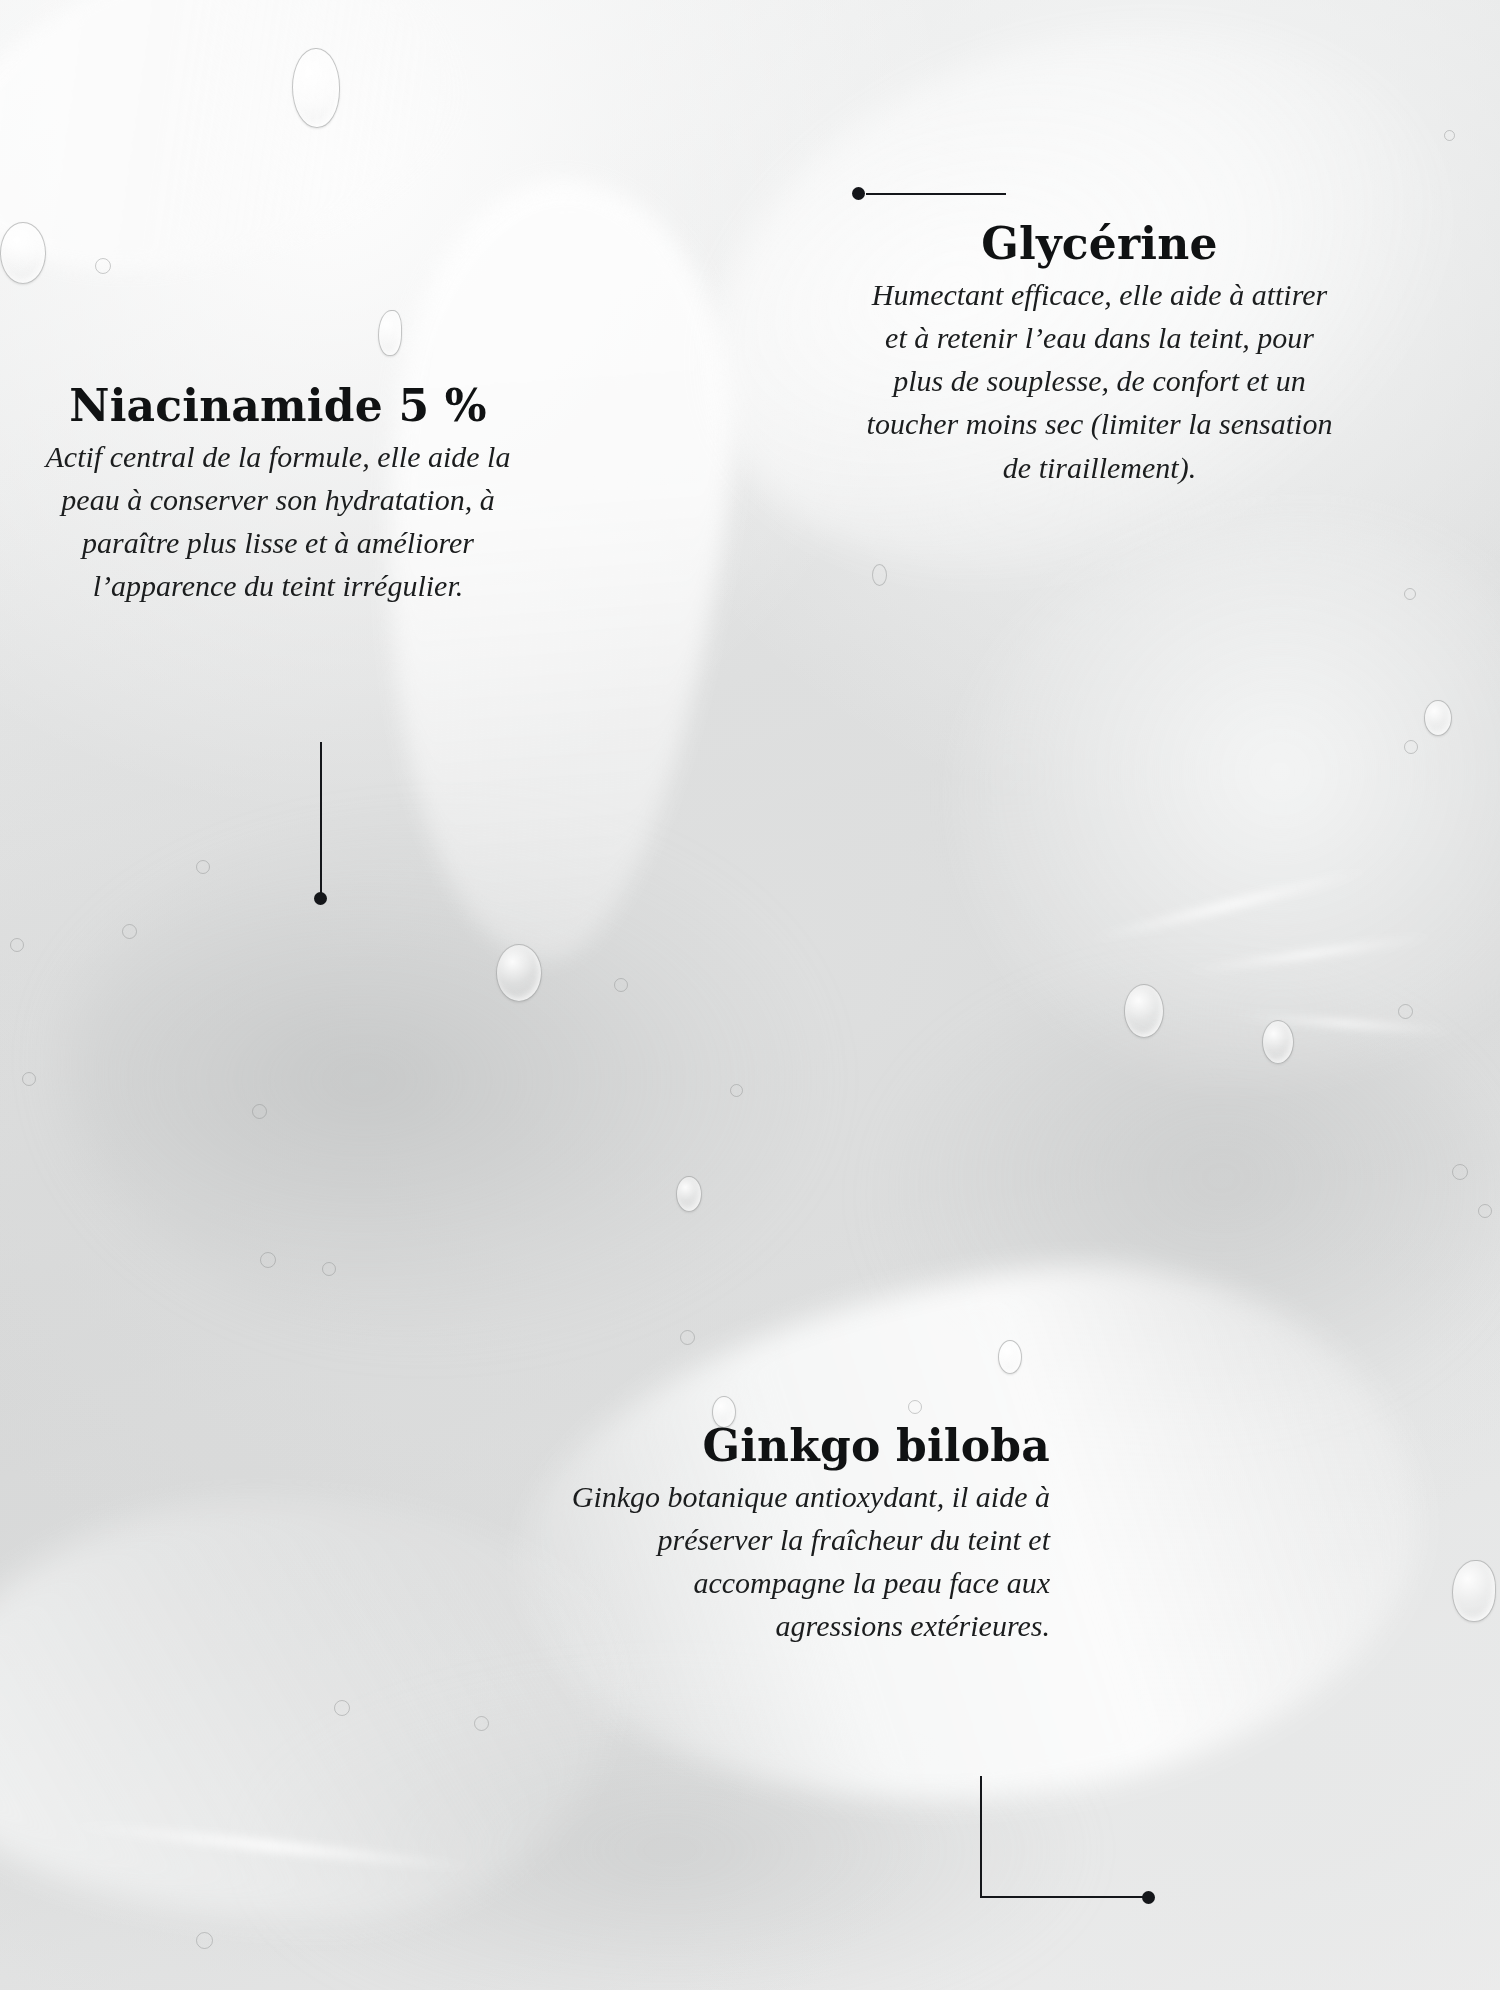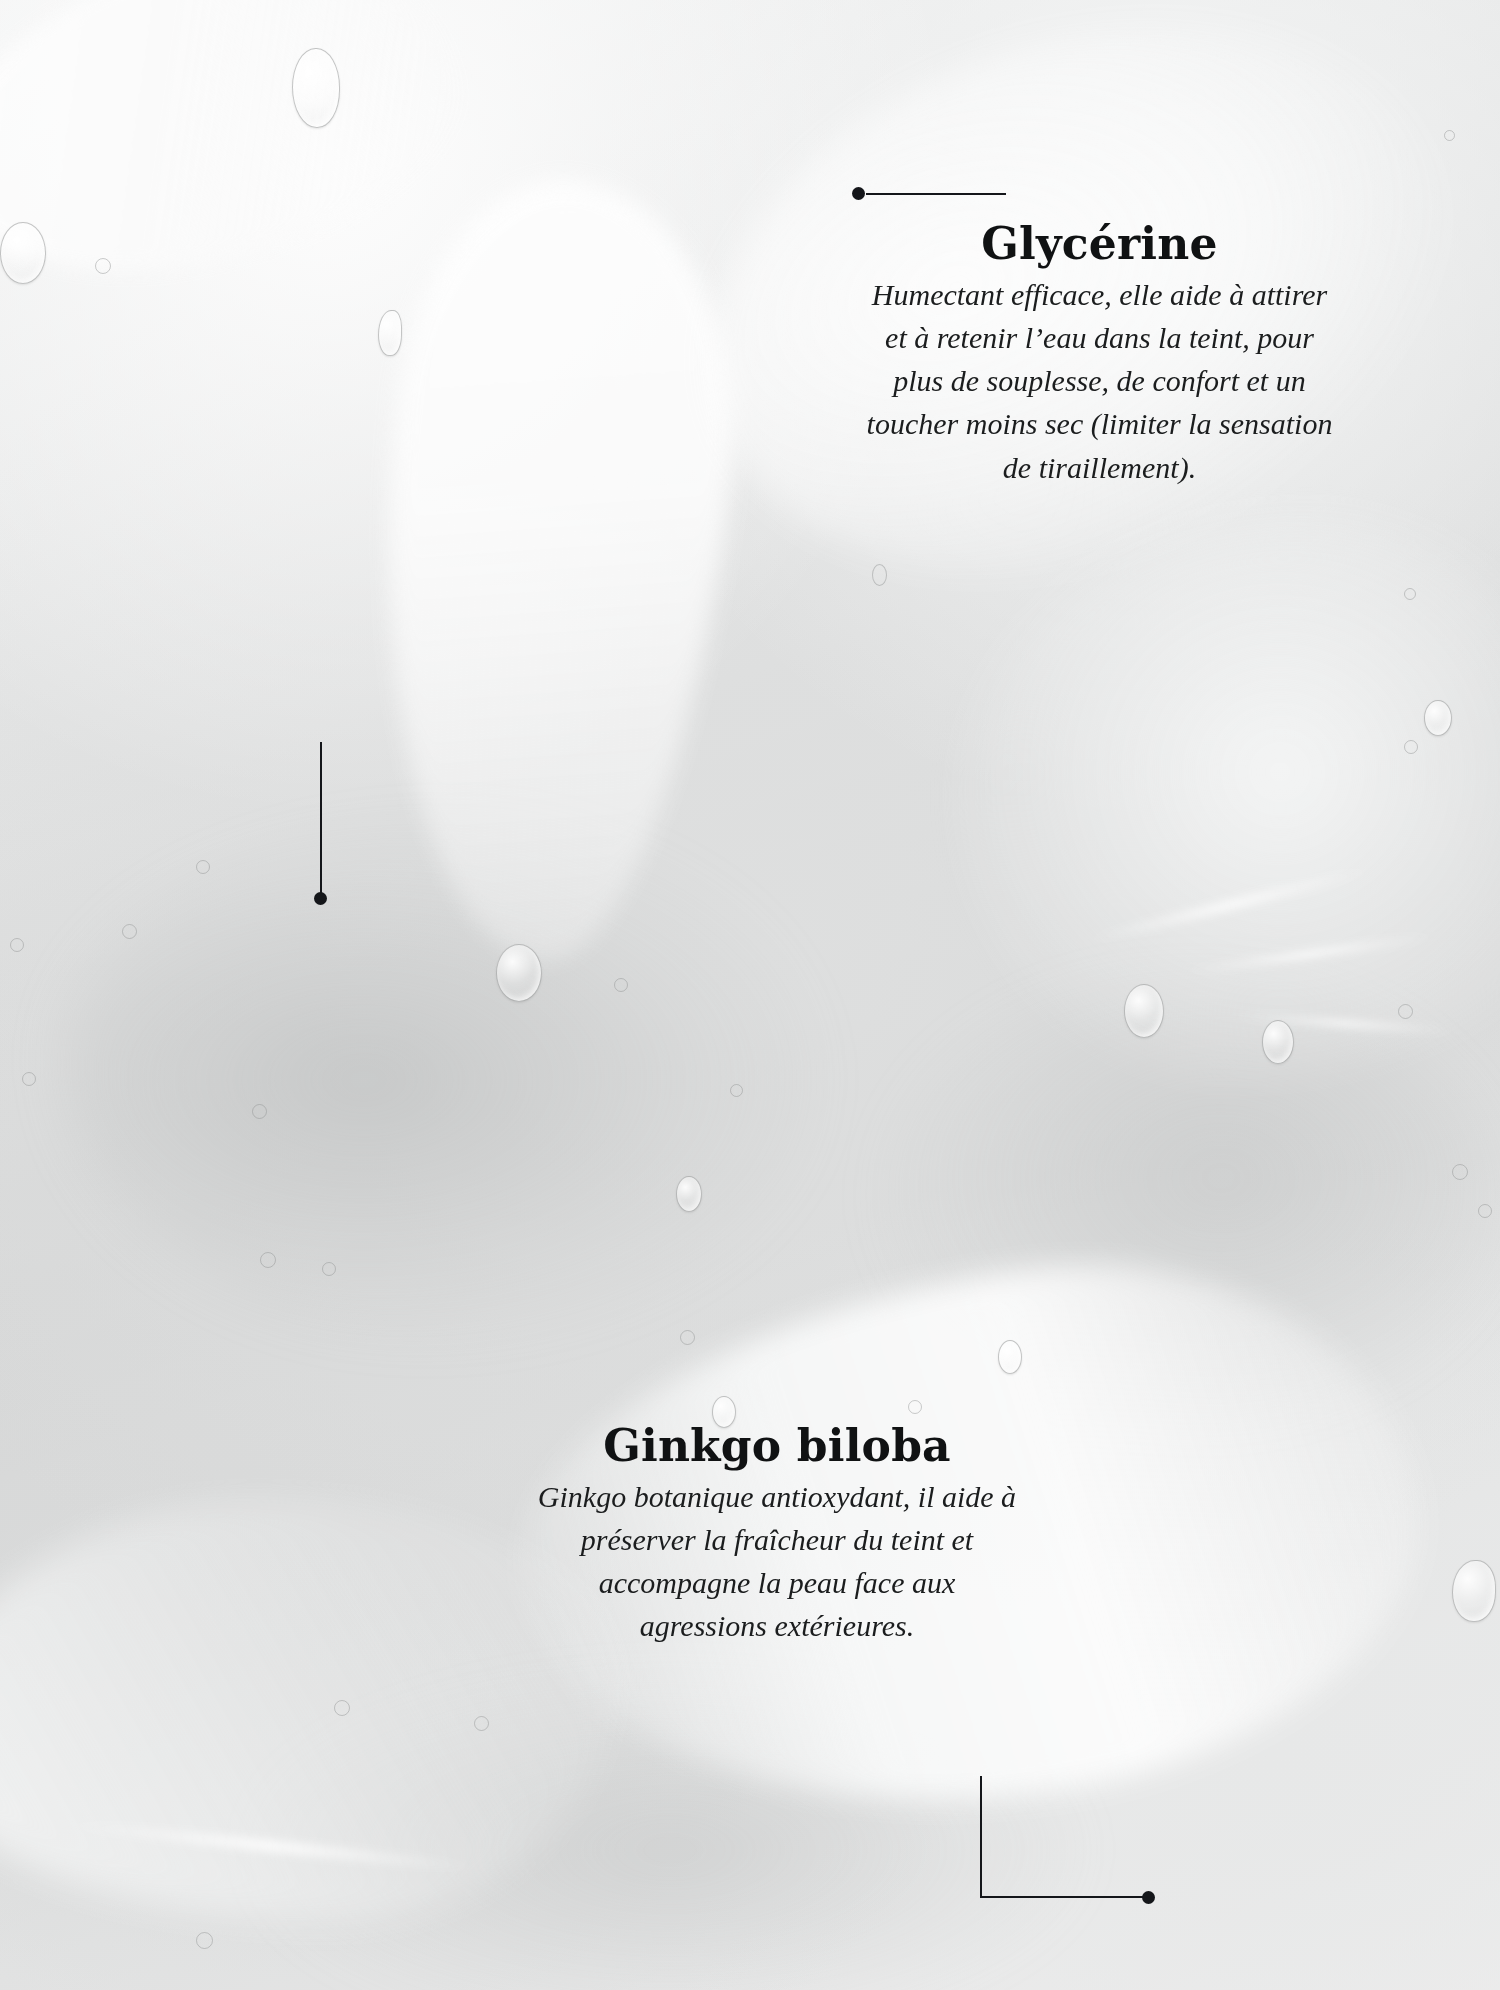--- a/index.html
+++ b/index.html
@@ -135,21 +135,21 @@
     margin: 0;
     font-style: italic;
     font-size: 30px;
     line-height: 1.44;
     color: #1b1d1e;
     font-family: "Liberation Serif", serif;
   }
 
   #callout-niacinamide { left: 28px; top: 380px; width: 500px; }
   #callout-glycerine   { left: 862px; top: 218px; width: 475px; }
-  #callout-ginkgo      { left: 532px; top: 1420px; width: 490px; }
+  #callout-ginkgo      { left: 560px; top: 1420px; width: 490px; text-align: right; }
 
   
   .leader { position: absolute; }
   .leader .ln {
     position: absolute;
     background: #14161a;
   }
   .leader .dot {
     position: absolute;
     width: 13px; height: 13px;
@@ -243,20 +243,24 @@
     <span class="ln"></span>
     <span class="dot"></span>
   </div>
 
   <div class="leader" id="leader-ginkgo">
     <span class="ln ln-v"></span>
     <span class="ln ln-h"></span>
     <span class="dot"></span>
   </div>
 
+  <div class="callout" id="callout-niacinamide">
+    <h3>Niacinamide 5 %</h3>
+    <p>Actif central de la formule, elle aide la peau à conserver son hydratation, à paraître plus lisse et à améliorer l’apparence du teint irrégulier.</p>
+  </div>
 
   <div class="callout" id="callout-glycerine">
     <h3>Glycérine</h3>
     <p>Humectant efficace, elle aide à attirer et à retenir l’eau dans la teint, pour plus de souplesse, de confort et un toucher moins sec (limiter la sensation de tiraillement).</p>
   </div>
 
   <div class="callout" id="callout-ginkgo">
     <h3>Ginkgo biloba</h3>
     <p>Ginkgo botanique antioxydant, il aide à préserver la fraîcheur du teint et accompagne la peau face aux agressions extérieures.</p>
   </div>

